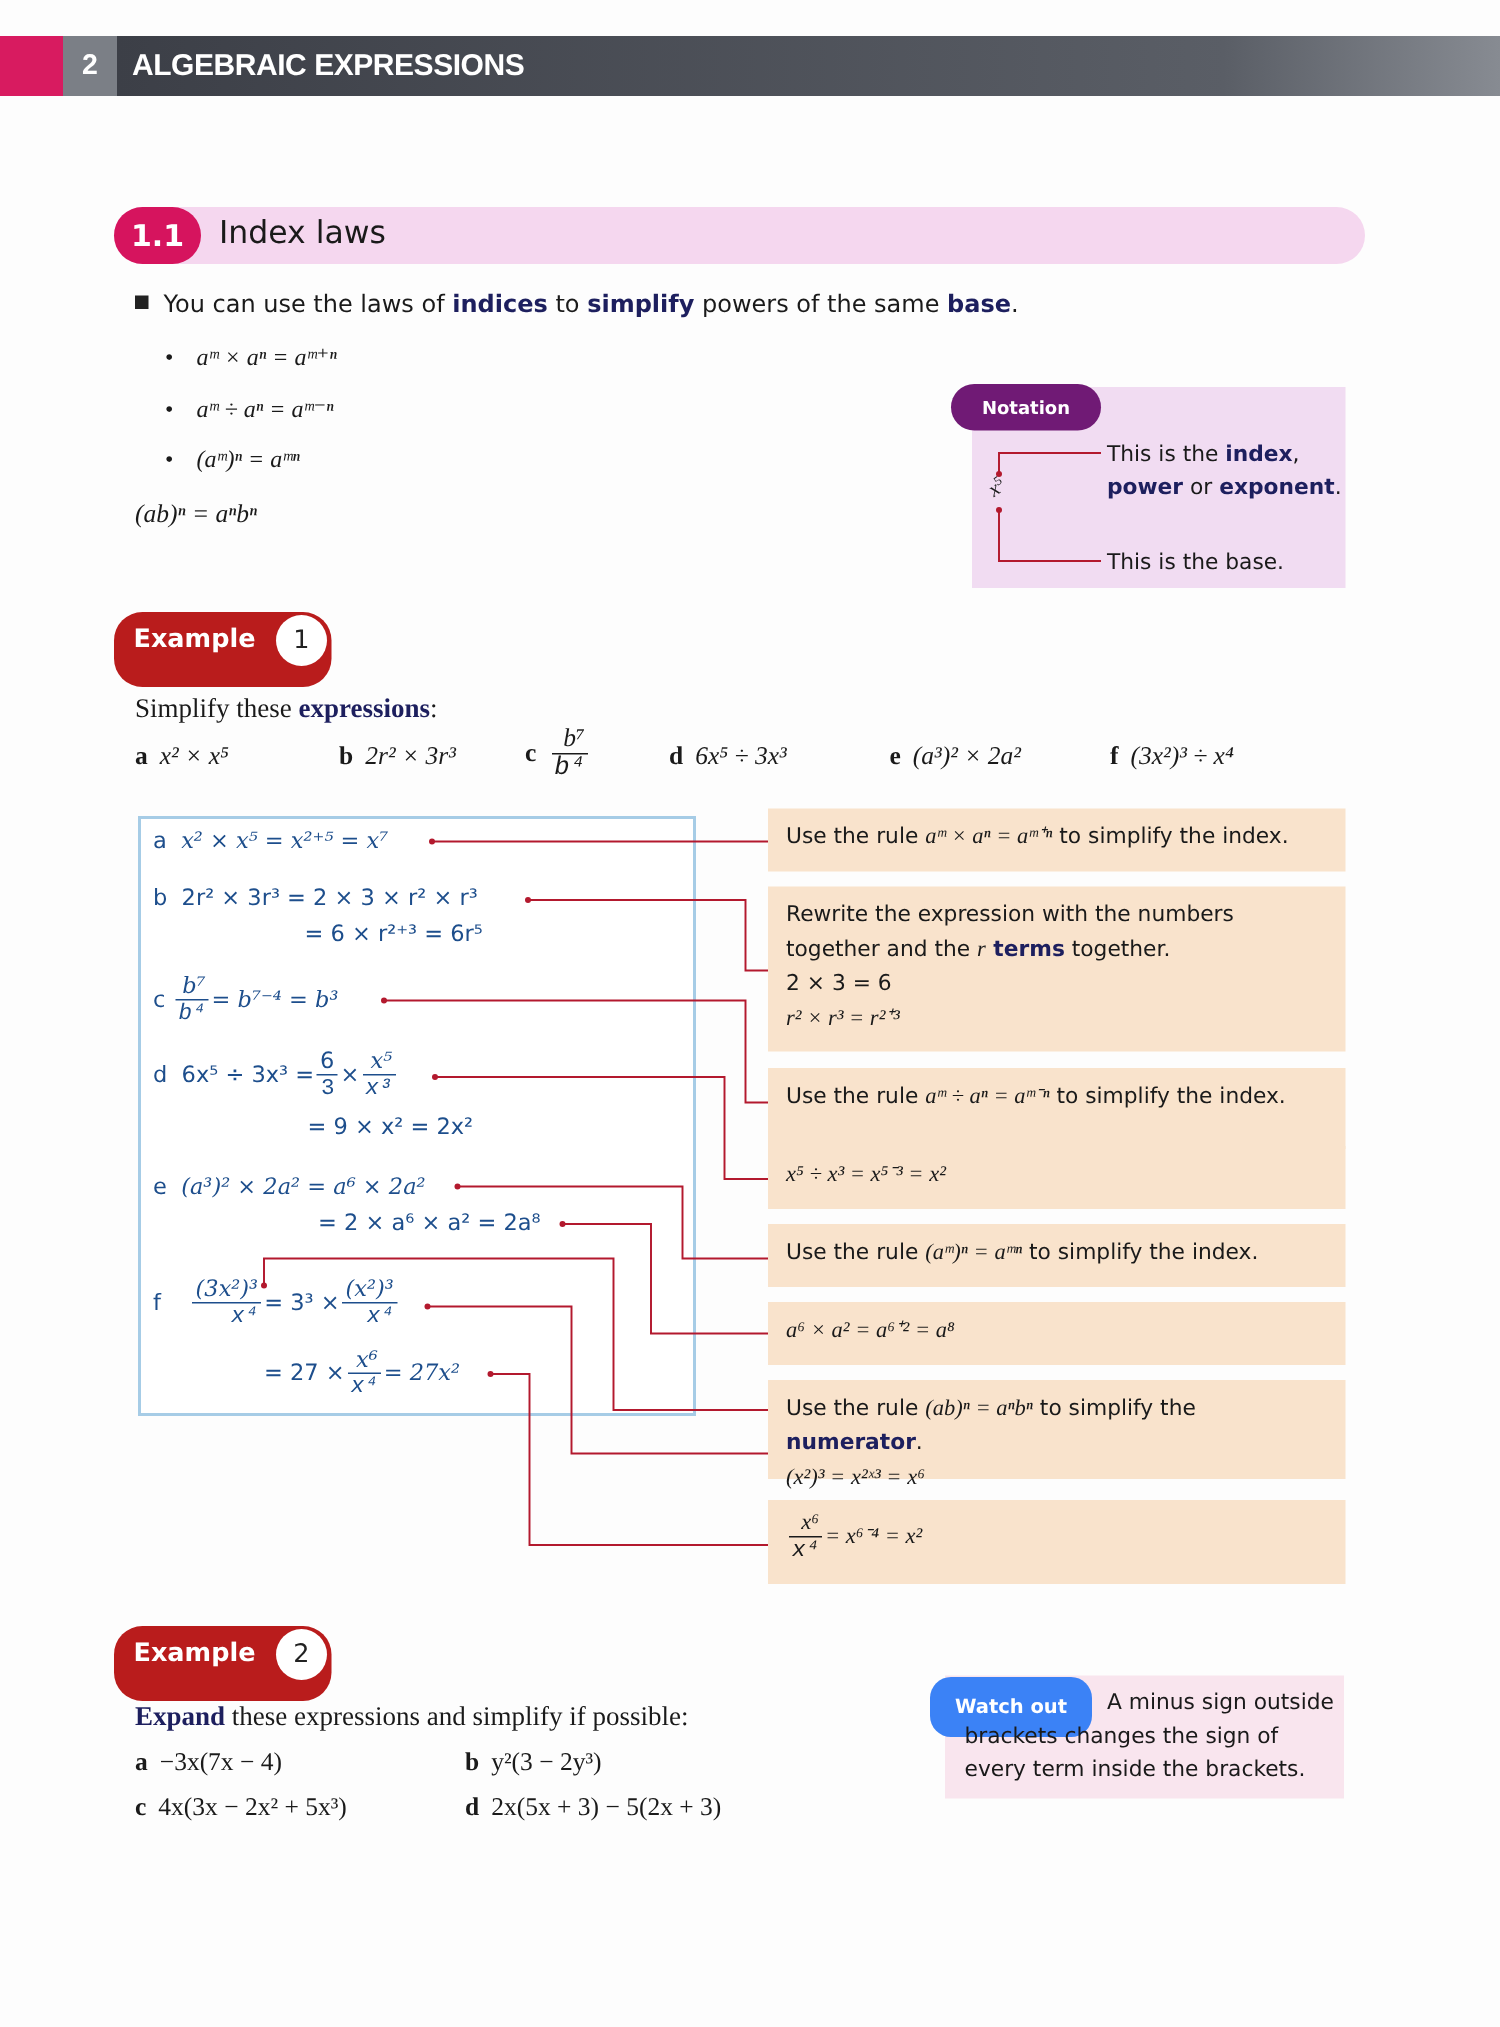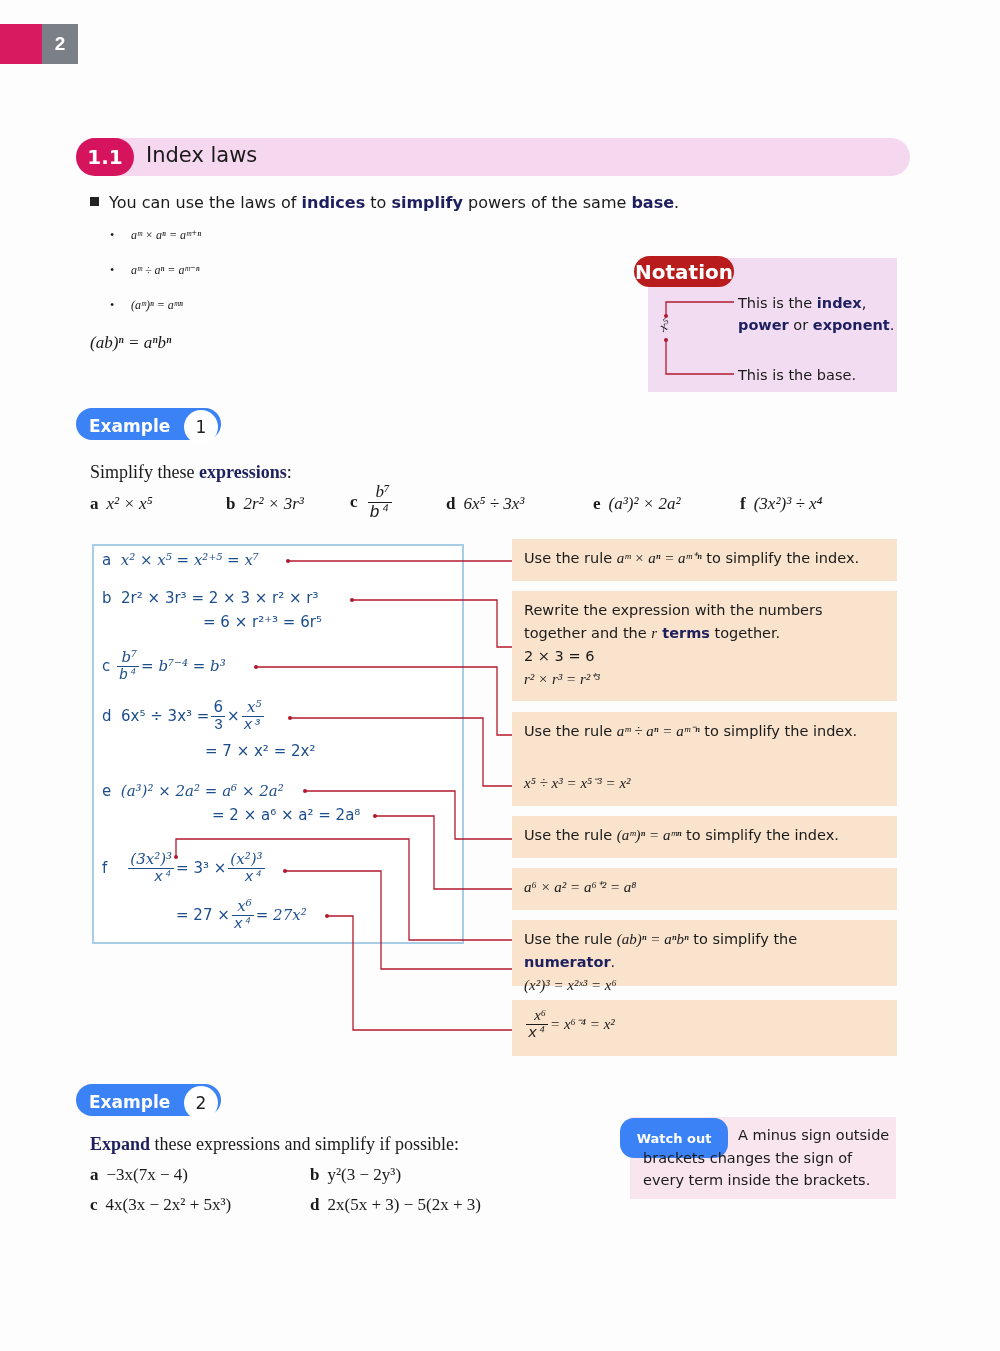--- a/index.html
+++ b/index.html
@@ -18,32 +18,32 @@
   .hdr-chap { width: 462px; background: #d6145e; color: #fff; font-weight: bold; font-size: 20px; display: flex; align-items: center; padding-left: 10px; font-family: "Liberation Sans", sans-serif; letter-spacing: -0.3px; }
   .hdr-right { flex: 1; background: linear-gradient(90deg, #3c3f47, #5a5e66 80%, #878b92); color: #fff; font-weight: bold; font-size: 20px; display: flex; align-items: center; padding-left: 10px; font-family: "Liberation Sans", sans-serif; letter-spacing: -0.3px; }
 
   
   .sec-bar { position: absolute; left: 76px; top: 138px; width: 834px; height: 38px; background: #f5d7ef; border-radius: 19px; }
   .sec-num { position: absolute; left: 76px; top: 138px; width: 58px; height: 38px; border-radius: 19px; background: #d6145e; color: #fff; font-weight: bold; font-size: 20px; display: flex; align-items: center; justify-content: center; }
   .sec-title { position: absolute; left: 146px; top: 143px; font-size: 21px; color: #1a1a1a; }
 
   .intro { position: absolute; left: 90px; top: 193px; font-size: 16px; }
   .intro .sq { display: inline-block; width: 9px; height: 9px; background: #222; margin-right: 10px; vertical-align: 2px; }
-  .law { position: absolute; left: 110px; font-size: 12px; }
+  .law { position: absolute; left: 110px; font-size: 16px; }
   .law .dot { display: inline-block; width: 21px; }
   .law-free { position: absolute; left: 90px; top: 333px; font-size: 17px; }
 
   
   .note-box { position: absolute; left: 648px; top: 258px; width: 249px; height: 134px; background: #f1dcf2; }
-  .note-tag { position: absolute; left: 634px; top: 256px; width: 100px; height: 31px; border-radius: 16px; background: #b91c1c; color: #fff; font-weight: bold; font-size: 20px; display: flex; align-items: center; justify-content: center; }
+  .note-tag { position: absolute; left: 634px; top: 256px; width: 100px; height: 31px; border-radius: 16px; background: #701a75; color: #fff; font-weight: bold; font-size: 12px; display: flex; align-items: center; justify-content: center; }
   .note-txt { position: absolute; font-size: 14.5px; line-height: 22px; color: #1a1a1a; }
   .note-x { position: absolute; left: 660px; top: 318px; font-size: 14px; transform: rotate(-35deg); }
 
   
-  .ex-tag { position: absolute; left: 76px; width: 145px; height: 32px; border-radius: 19px; background: #3b82f6; }
+  .ex-tag { position: absolute; left: 76px; width: 145px; height: 50px; border-radius: 19px; background: #b91c1c; }
   .ex-tag .lbl { position: absolute; left: 13px; top: 8px; color: #fff; font-weight: bold; font-size: 17px; }
   .ex-tag .num { position: absolute; right: 3px; top: 2px; width: 34px; height: 34px; border-radius: 50%; background: #fff; display: flex; align-items: center; justify-content: center; font-size: 17px; color: #222; }
 
   .q-intro { position: absolute; left: 90px; top: 462px; font-size: 18px; }
   .q-item { position: absolute; font-size: 17px; }
   .q-item .l { font-weight: bold; margin-right: 8px; }
 
   
   .work-box { position: absolute; left: 92px; top: 544px; width: 372px; height: 400px; border: 2px solid #a6cce6; background: #fff; }
   .w { position: absolute; font-size: 15px; color: #1d4e8c; font-family: "DejaVu Sans", sans-serif; }
@@ -64,20 +64,21 @@
   .wo-box { position: absolute; left: 630px; top: 1117px; width: 266px; height: 82px; background: #f9e5ee; }
   .wo-tag { position: absolute; left: 620px; top: 1118px; width: 108px; height: 40px; border-radius: 14px; background: #3b82f6; color: #fff; font-weight: bold; font-size: 13px; display: flex; align-items: center; justify-content: center; }
   .wo-txt { position: absolute; font-size: 14.5px; color: #1a1a1a; line-height: 23px; }
 </style>
 </head>
 <body>
 
 <div class="hdr">
   <div class="hdr-left"></div>
   <div class="hdr-num">2</div>
+  <div class="hdr-right">ALGEBRAIC EXPRESSIONS</div>
 </div>
 
 <div class="sec-bar"></div>
 <div class="sec-num">1.1</div>
 <div class="sec-title">Index laws</div>
 
 <div class="intro">
   <span class="sq"></span><span>You can use the laws of </span><span class="b">indices</span><span> to </span><span class="b">simplify</span><span> powers of the same </span><span class="b">base</span><span>.</span>
 </div>
 
@@ -112,21 +113,21 @@
 <div class="work-box"></div>
 
 <div class="w" style="left:102px; top:551px"><span>a</span>&nbsp; <span class="v">x² × x⁵ = x²⁺⁵ = x⁷</span></div>
 
 <div class="w" style="left:102px; top:589px"><span>b</span>&nbsp; <span>2r² × 3r³ = 2 × 3 × r² × r³</span></div>
 <div class="w" style="left:203px; top:613px">= 6 × r²⁺³ = 6r⁵</div>
 
 <div class="w" style="left:102px; top:648px"><span style="vertical-align:middle">c</span>&nbsp;<span class="frac v"><span class="n">b⁷</span><span class="d">b⁴</span></span><span class="v" style="vertical-align:middle">= b⁷⁻⁴ = b³</span></div>
 
 <div class="w" style="left:102px; top:698px"><span style="vertical-align:middle">d</span>&nbsp; <span style="vertical-align:middle">6x⁵ ÷ 3x³ =</span><span class="frac"><span class="n">6</span><span class="d">3</span></span><span style="vertical-align:middle">×</span><span class="frac v"><span class="n">x⁵</span><span class="d">x³</span></span></div>
-<div class="w" style="left:205px; top:742px">= 7 × x² = 2x²</div>
+<div class="w" style="left:205px; top:742px">= 9 × x² = 2x²</div>
 
 <div class="w" style="left:102px; top:782px"><span>e</span>&nbsp; <span class="v">(a³)² × 2a² = a⁶ × 2a²</span></div>
 <div class="w" style="left:212px; top:806px">= 2 × a⁶ × a² = 2a⁸</div>
 
 <div class="w" style="left:102px; top:850px"><span style="vertical-align:middle">f</span>&nbsp;&nbsp;&nbsp; <span class="frac v"><span class="n">(3x²)³</span><span class="d">x⁴</span></span><span style="vertical-align:middle">= 3³ ×</span><span class="frac v"><span class="n">(x²)³</span><span class="d">x⁴</span></span></div>
 <div class="w" style="left:176px; top:897px"><span style="vertical-align:middle">= 27 ×</span><span class="frac v"><span class="n">x⁶</span><span class="d">x⁴</span></span><span class="v" style="vertical-align:middle">= 27x²</span></div>
 
 <div class="exp" style="top:539px; height:42px"><span>Use the rule </span><span class="m">aᵐ × aⁿ = aᵐ⁺ⁿ</span><span> to simplify the index.</span></div>
 
 <div class="exp" style="top:591px; height:110px">

